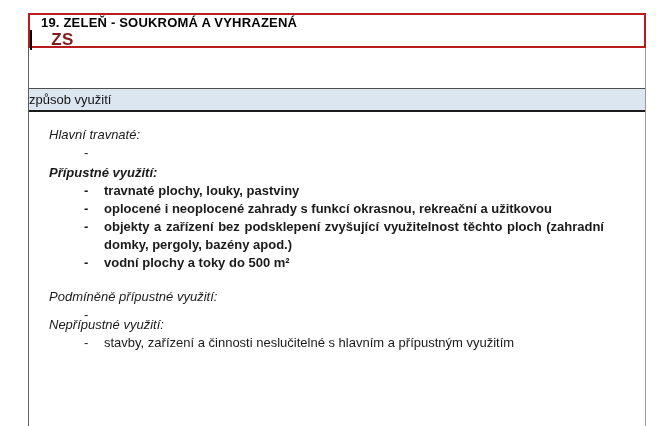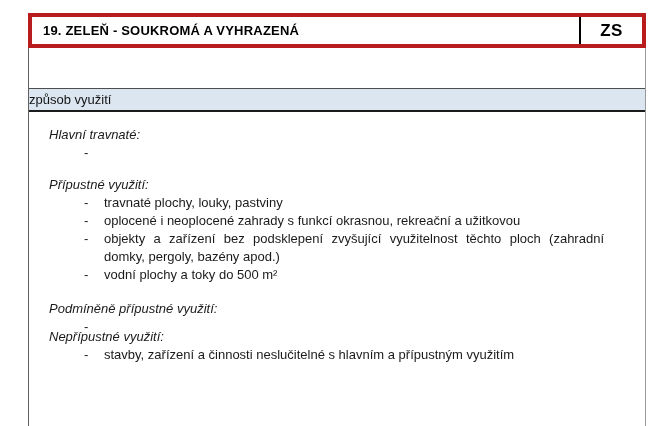--- a/index.html
+++ b/index.html
@@ -41,23 +41,24 @@
     left: 28px;
     top: 13px;
     width: 618px;
     z-index: 1;
   }
 
   
   .header-box {
     box-sizing: border-box;
     display: flex;
-    border: 4px solid #b91c1c;
+    border: 2px solid #b91c1c;
     background: #ffffff;
     height: 35px;
+    flex-direction: column;
   }
   .header-title {
     flex: 1;
     display: flex;
     align-items: center;
     padding-left: 11px;
     font-weight: 700;
     font-size: 13px;
     letter-spacing: 0.2px;
     color: #000000;
@@ -65,21 +66,21 @@
   .header-code {
     box-sizing: border-box;
     width: 63px;
     border-left: 2px solid #000000;
     display: flex;
     align-items: center;
     justify-content: center;
     font-weight: 700;
     font-size: 17px;
     letter-spacing: 0.5px;
-    color: #000000;
+    color: #7f1d1d;
   }
 
   
   .content-box {
     box-sizing: border-box;
     border-left: 1px solid #5f5f5f;
     border-right: 1px solid #9a9a9a;
     height: 378px;
     background: #ffffff;
   }
@@ -107,21 +108,21 @@
 
   ul { margin: 0; padding: 0; list-style: none; }
   li { position: relative; padding-left: 55px; }
   .marker { position: absolute; left: 35px; top: 0; }
   .justify-text {
     display: block;
     width: 500px;
     text-align: justify;
   }
 
-  .sec-1 { margin-top: 32px; }
+  .sec-1 { margin-top: 20px; font-weight: bold; }
   .sec-2 { margin-top: 16px; }
   .sec-3 { margin-top: 10px; }
 </style>
 </head>
 <body>
 
 <div class="watermark">
   <svg class="wm-logo" width="48" height="44" viewBox="0 0 48 44" fill="none">
     <polygon points="12,2 36,2 46,13 24,42 2,13" stroke="#e6e6e6" stroke-width="2.5" fill="none"></polygon>
     <polyline points="7,9 24,37 41,9" stroke="#e6e6e6" stroke-width="2.5" fill="none"></polyline>

